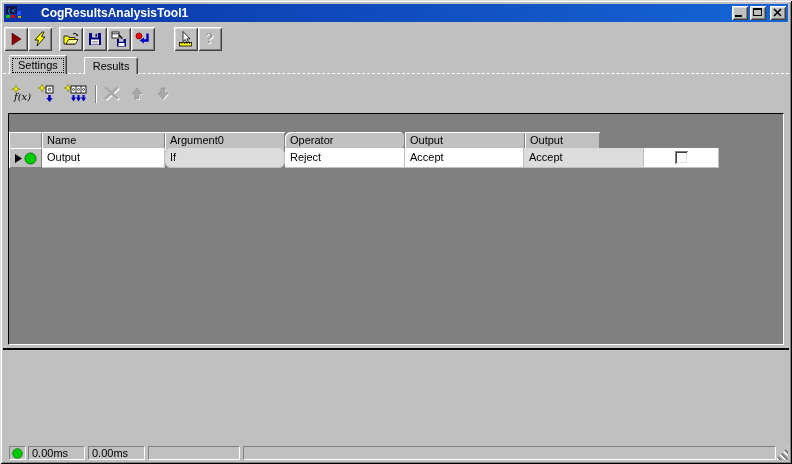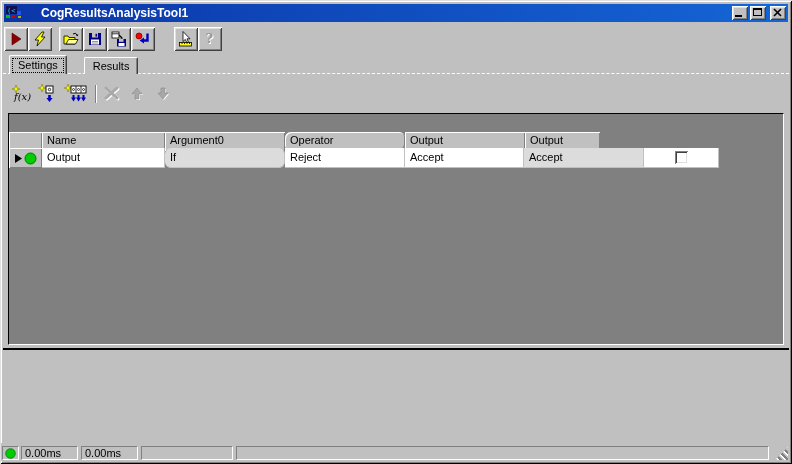--- a/index.html
+++ b/index.html
@@ -91,21 +91,21 @@
   .cell.checkcell { display:flex; align-items:center; justify-content:center; padding:0; }
   .checkbox {
     width:13px; height:13px; background:#fff;
     box-shadow: inset 1px 1px 0 #808080, inset -1px -1px 0 #fff, inset 2px 2px 0 #404040, inset -2px -2px 0 #dfdfdf;
   }
 
   
   .divider { position:absolute; left:3px; width:786px; top:348px; height:2px; background:#000; }
 
   
-  .statusbar { position:absolute; left:1px; right:3px; top:443px; height:18px; background:#c0c0c0; }
+  .statusbar { position:absolute; left:8px; right:3px; top:443px; height:18px; background:#c0c0c0; }
   .spanel {
     position:absolute; top:3px; height:14px; background:#c0c0c0;
     border:1px solid; border-color:#808080 #fff #fff #808080;
     padding:0 3px; line-height:12px; font-size:11px; display:flex; align-items:center;
   }
   .grip {
     position:absolute; right:1px; bottom:1px; width:13px; height:13px;
     background:repeating-linear-gradient(45deg,#c0c0c0 0 2px,#fff 2px 3px,#808080 3px 5px);
     clip-path:polygon(100% 0,100% 100%,0 100%);
   }

